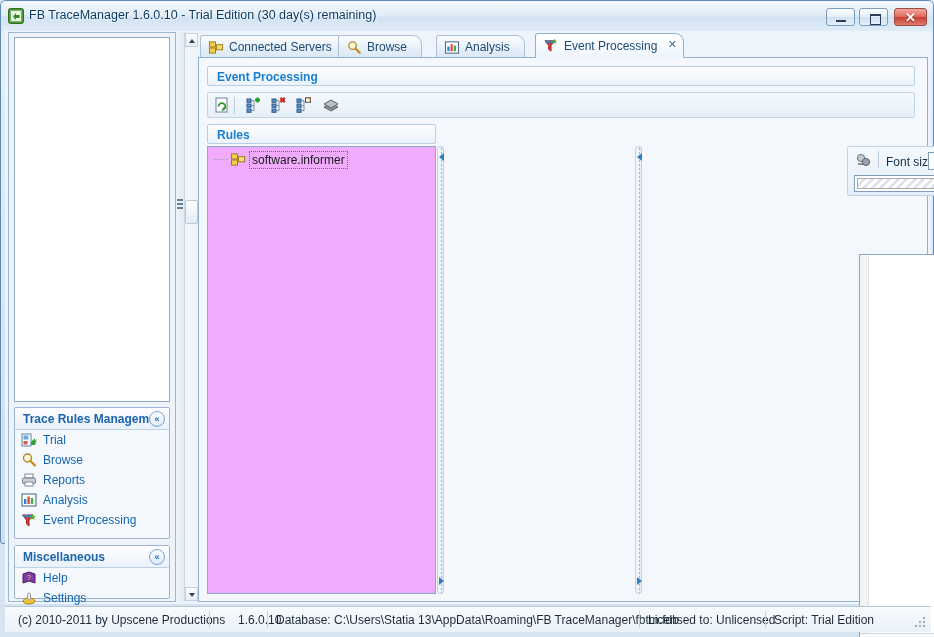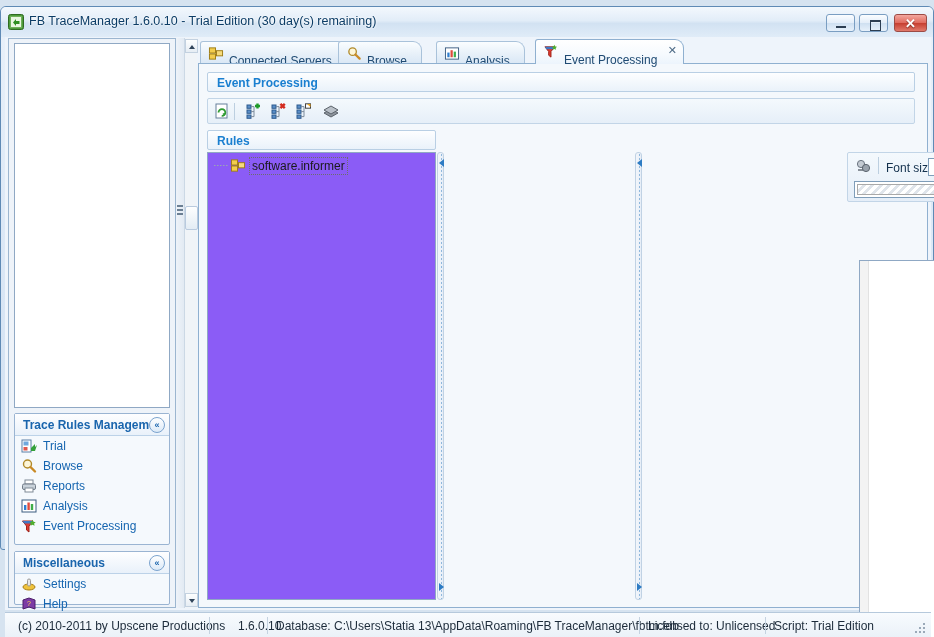--- a/index.html
+++ b/index.html
@@ -8,21 +8,21 @@
     width:934px; height:637px;
     font-family:"Liberation Sans", sans-serif;
     font-size:12px;
     background:#d6e3f0;
     overflow:hidden;
     -webkit-font-smoothing:antialiased;
   }
 
   
   #window {
-    position:absolute; left:0; top:6px; width:934px; height:544px;
+    position:absolute; left:0; top:0; width:934px; height:544px;
     background:linear-gradient(180deg,#e9f1fa 0%,#dce8f6 40%,#cddef0 100%);
     border:1px solid #5f8ab5;
     border-radius:6px 6px 3px 3px;
   }
   #titlebar {
     position:absolute; left:0; top:0; width:932px; height:30px;
     border-radius:5px 5px 0 0;
     background:linear-gradient(180deg,#f3f8fd 0%,#e2edf8 45%,#d2e2f2 55%,#e0ecf8 100%);
   }
   #title-icon {
@@ -138,21 +138,21 @@
 
   
   #tabarea {
     position:absolute; left:193px; top:1px; width:730px; height:570px;
   }
   #tabstrip {
     position:absolute; left:0; top:0; width:730px; height:26px;
   }
   .tab {
     position:absolute; top:3px; height:23px;
-    padding:8px 14px 0 28px; line-height:23px;
+    padding:0 14px 0 28px; line-height:23px;
     font-size:12px; color:#204b73; white-space:nowrap;
     background:linear-gradient(180deg,#fafdff 0%,#e7f0f9 55%,#d9e7f5 100%);
     border:1px solid #a9c2da; border-bottom:none;
     border-radius:3px 9px 0 0;
   }
   .tab .tico { position:absolute; left:7px; top:4px; width:16px; height:15px; }
   .tab.active {
     top:1px; height:25px; line-height:25px;
     background:linear-gradient(180deg,#ffffff 0%,#f6fafe 60%,#ecf4fc 100%);
     border-color:#8fb0d0; z-index:5;
@@ -182,21 +182,21 @@
   #maintool {
     position:absolute; left:8px; top:34px; width:708px; height:26px;
     background:linear-gradient(180deg,#f4f9fd 0%,#e6eff8 100%);
     border:1px solid #c2d5e7; border-radius:2px;
   }
   .tb-btn { position:absolute; top:3px; width:20px; height:19px; }
   .tb-sep { position:absolute; top:4px; width:1px; height:17px; background:#bccfe0; }
 
   
   .wpanel {
-    position:absolute; background:#8b5cf6; border:1px solid #8fa8c4;
+    position:absolute; background:#f0abfc; border:1px solid #8fa8c4;
   }
   #rules-tree  { left:8px;  top:88px; width:229px; height:448px; }
   #script-tree { left:246px; top:88px; width:187px; height:448px; }
 
   .tnode {
     position:absolute; height:17px; line-height:17px;
     white-space:nowrap; font-size:12px; color:#1a1a1a;
   }
   .tnode .exp {
     position:absolute; left:0; top:5px; width:0; height:0;
@@ -378,34 +378,34 @@
       </div>
 
       <div class="navgroup" id="grp-misc">
         <div class="navgroup-hd">
           <span>Miscellaneous</span>
           <span class="collapse-btn">«</span>
         </div>
         <div class="navitem">
           <span class="ico">
             <svg class="ic" viewBox="0 0 16 16">
+              <path d="M2 4 L8 2 L14 4 L14 13 L8 11 L2 13 Z" fill="#7c3ba5" stroke="#4d1f6b"></path>
+              <text x="8" y="10" font-size="7" fill="#ffd84a" text-anchor="middle" font-family="Liberation Sans">?</text>
+            </svg>
+          </span>
+          <span>Help</span>
+        </div>
+        <div class="navitem">
+          <span class="ico">
+            <svg class="ic" viewBox="0 0 16 16">
               <ellipse cx="8" cy="11" rx="6" ry="3" fill="#f0c33c" stroke="#a97f15"></ellipse>
               <rect x="6.5" y="3" width="3" height="7" rx="1.4" fill="#e8e8e8" stroke="#9a9a9a"></rect>
             </svg>
           </span>
           <span>Settings</span>
-        </div>
-        <div class="navitem">
-          <span class="ico">
-            <svg class="ic" viewBox="0 0 16 16">
-              <path d="M2 4 L8 2 L14 4 L14 13 L8 11 L2 13 Z" fill="#7c3ba5" stroke="#4d1f6b"></path>
-              <text x="8" y="10" font-size="7" fill="#ffd84a" text-anchor="middle" font-family="Liberation Sans">?</text>
-            </svg>
-          </span>
-          <span>Help</span>
         </div>
       </div>
     </div>
 
     <div id="left-split">
       <div class="grip">
           <i></i>
           <i></i>
           <i></i>
         </div>

